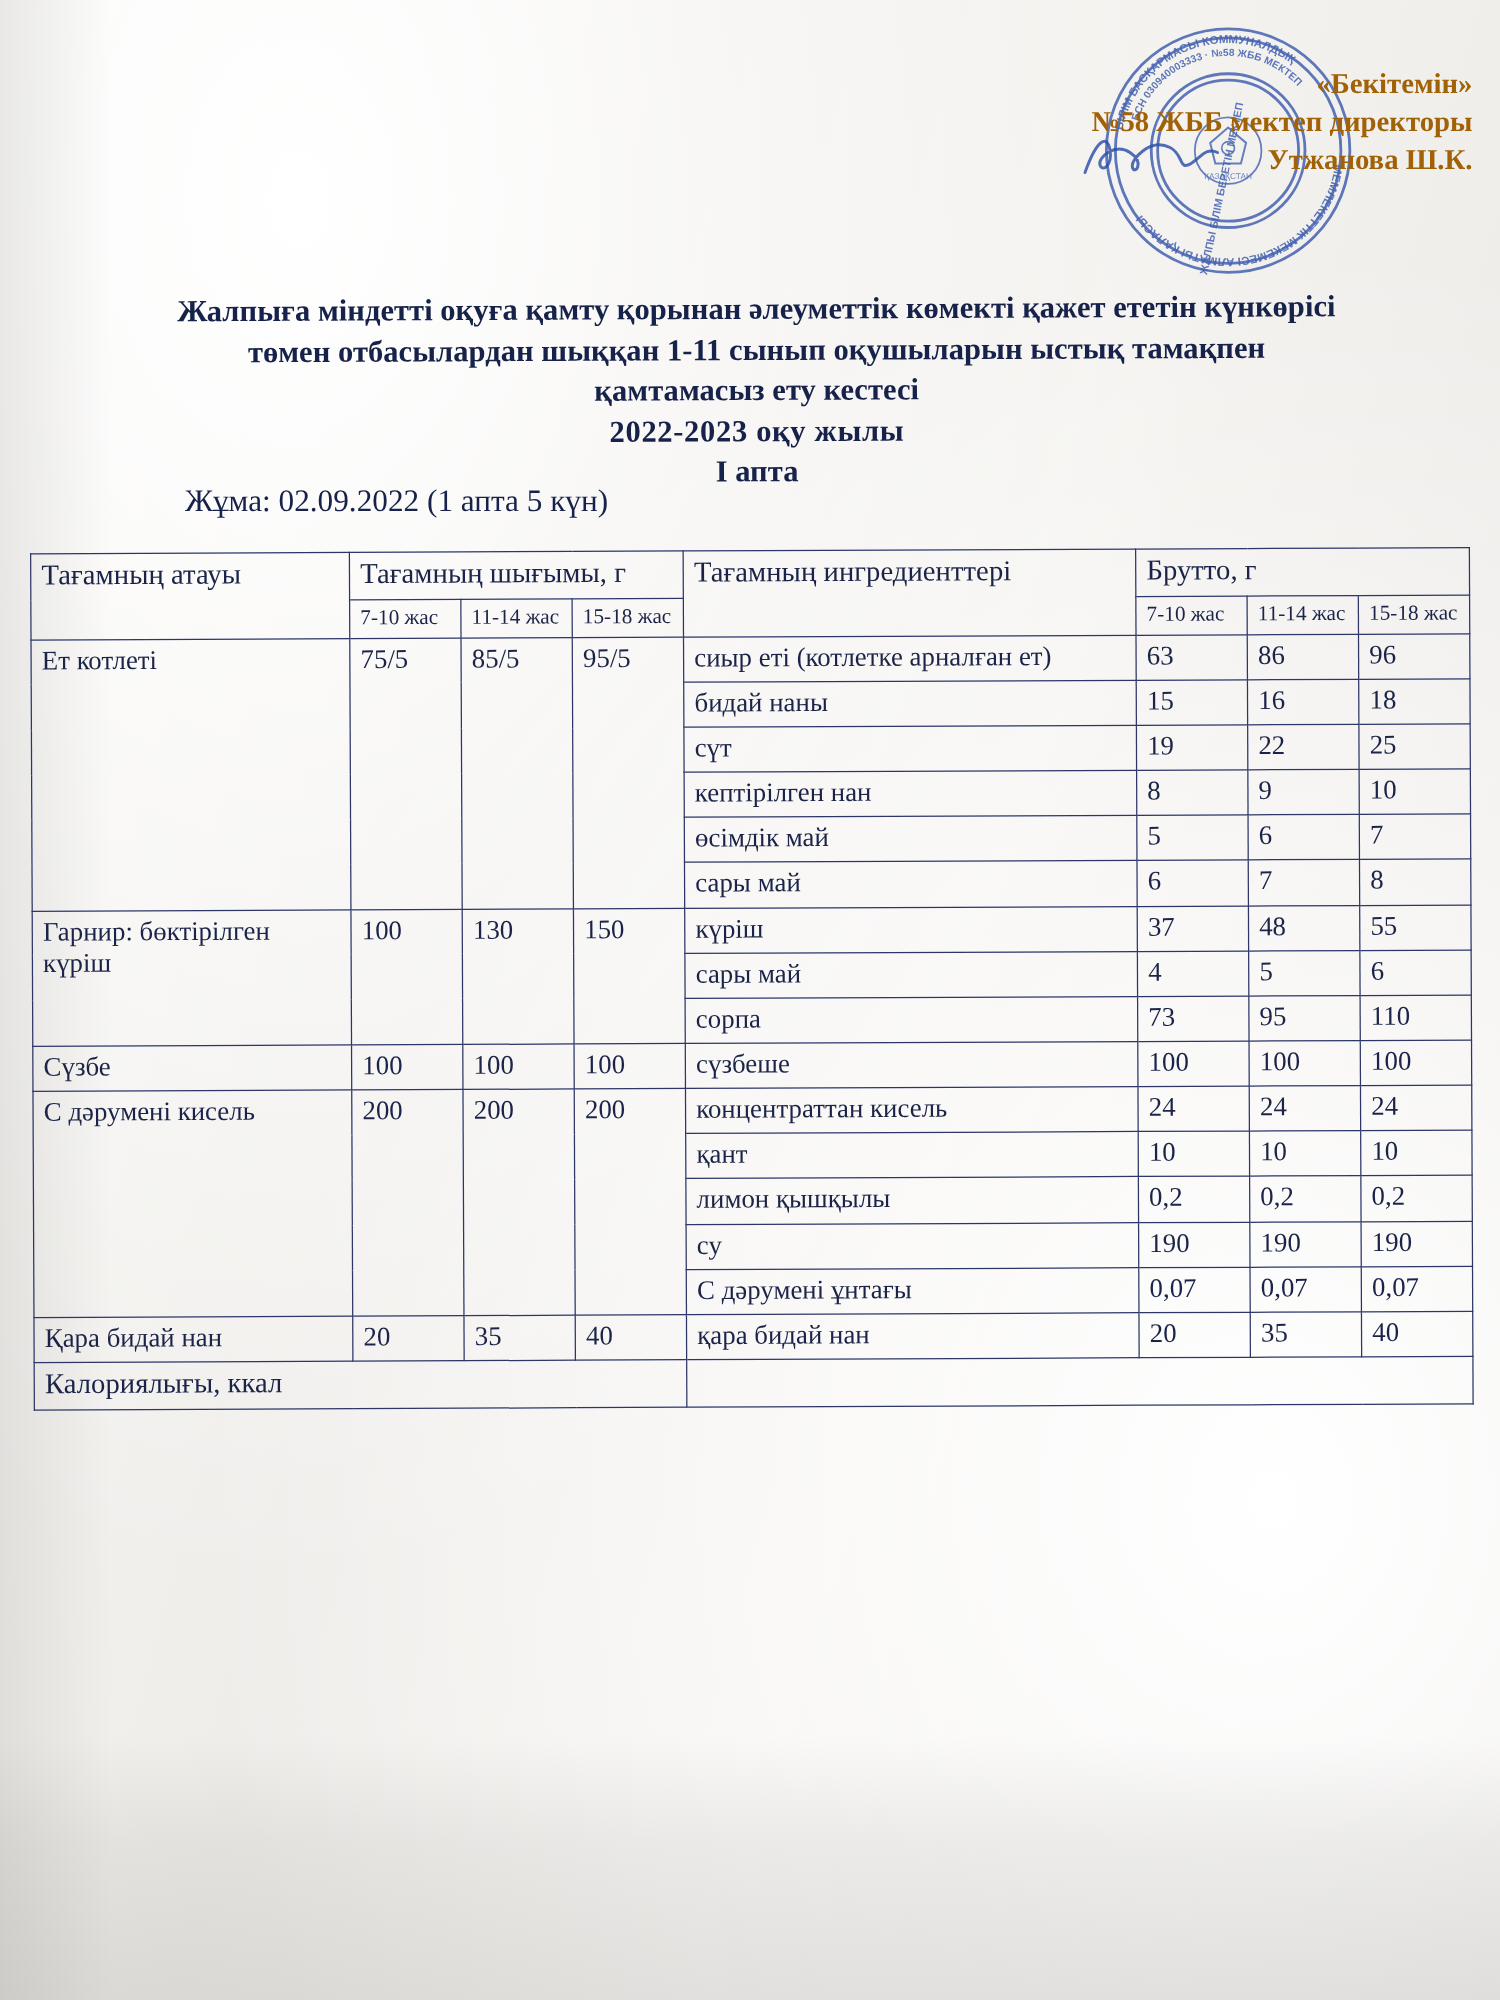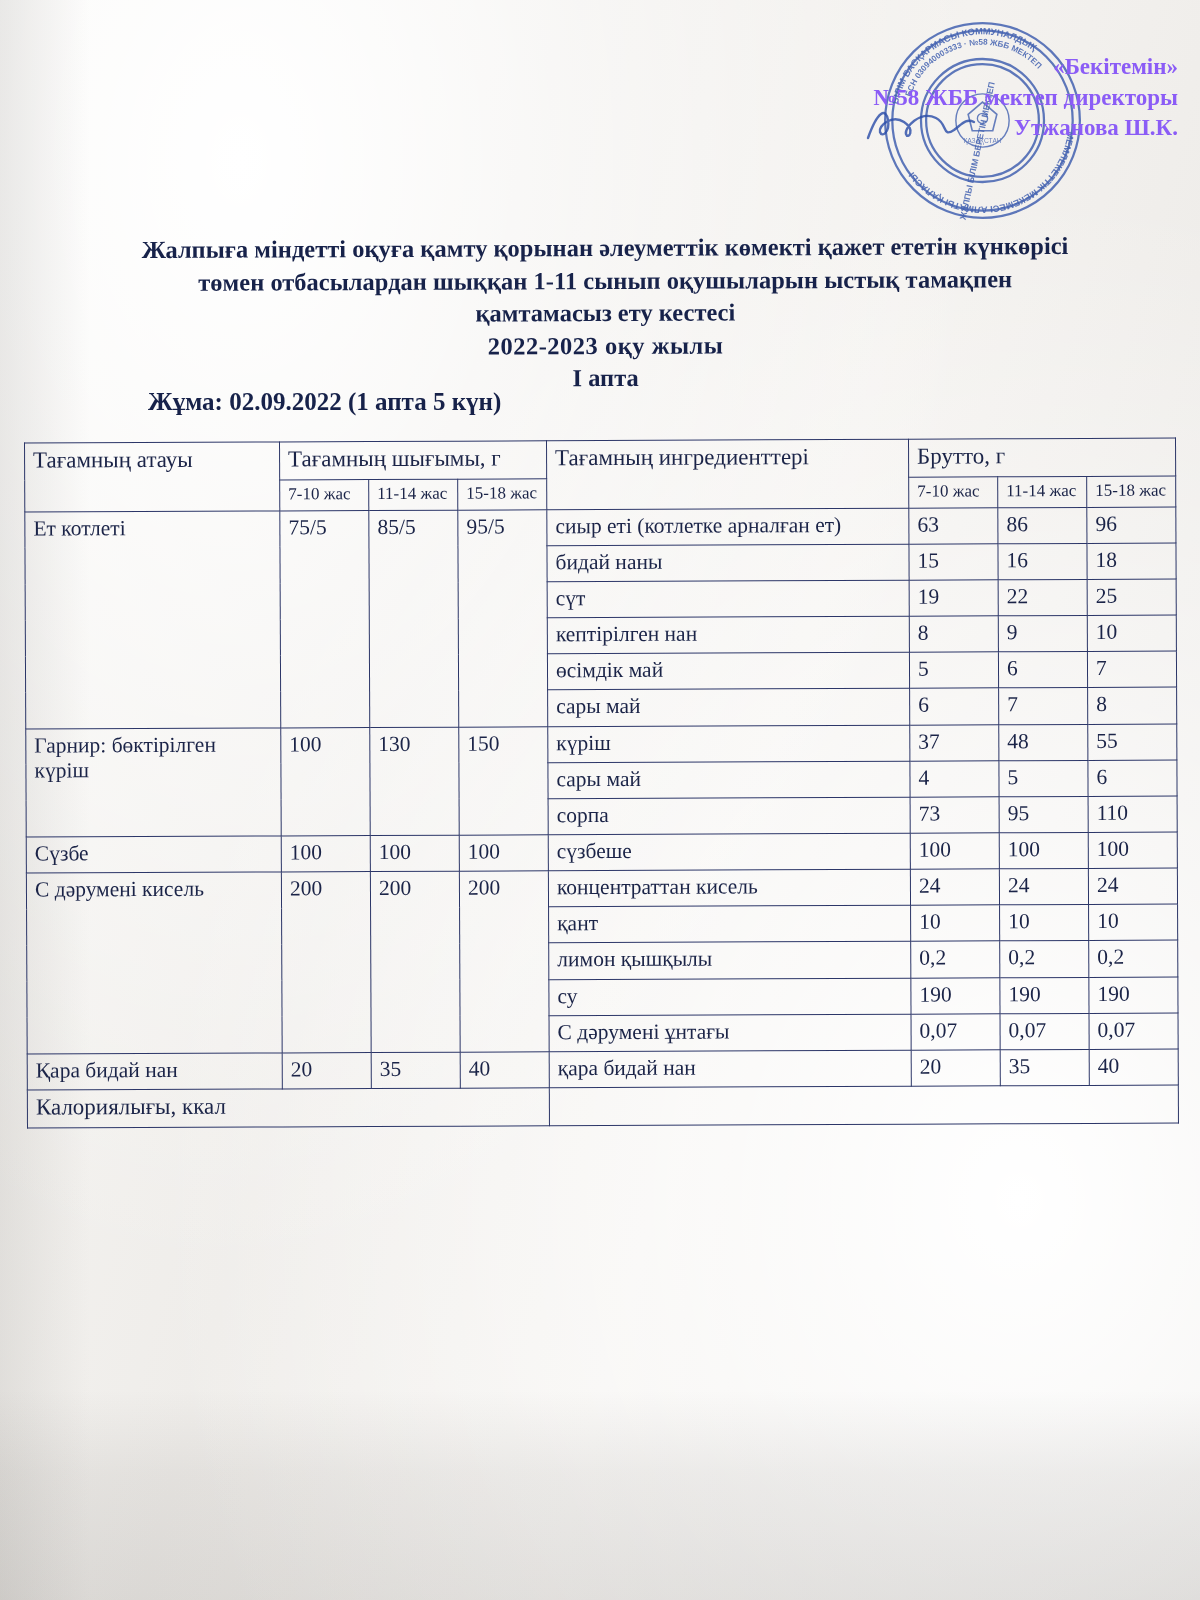--- a/index.html
+++ b/index.html
@@ -41,21 +41,21 @@
 
   
   .approval {
     position: absolute;
     top: 52px;
     right: 22px;
     text-align: right;
     font-weight: bold;
     font-size: 23px;
     line-height: 1.33;
-    color: #8b5cf6;
+    color: #a16207;
     z-index: 5;
   }
   .approval div { white-space: nowrap; }
 
   
   .stamp {
     position: absolute;
     left: 880px;
     top: 18px;
     width: 205px;
@@ -88,21 +88,21 @@
     z-index: 3;
   }
   .title-block .line2 { }
   .title-block .year { letter-spacing: 0.5px; }
   .title-block .week { }
 
   .dayline {
     position: absolute;
     top: 388px;
     left: 148px;
-    font-weight: bold;
+    font-weight: normal;
     font-size: 25px;
     color: #17224a;
     z-index: 3;
   }
 
   
   .table-wrap {
     position: absolute;
     left: 24px;
     top: 440px;

